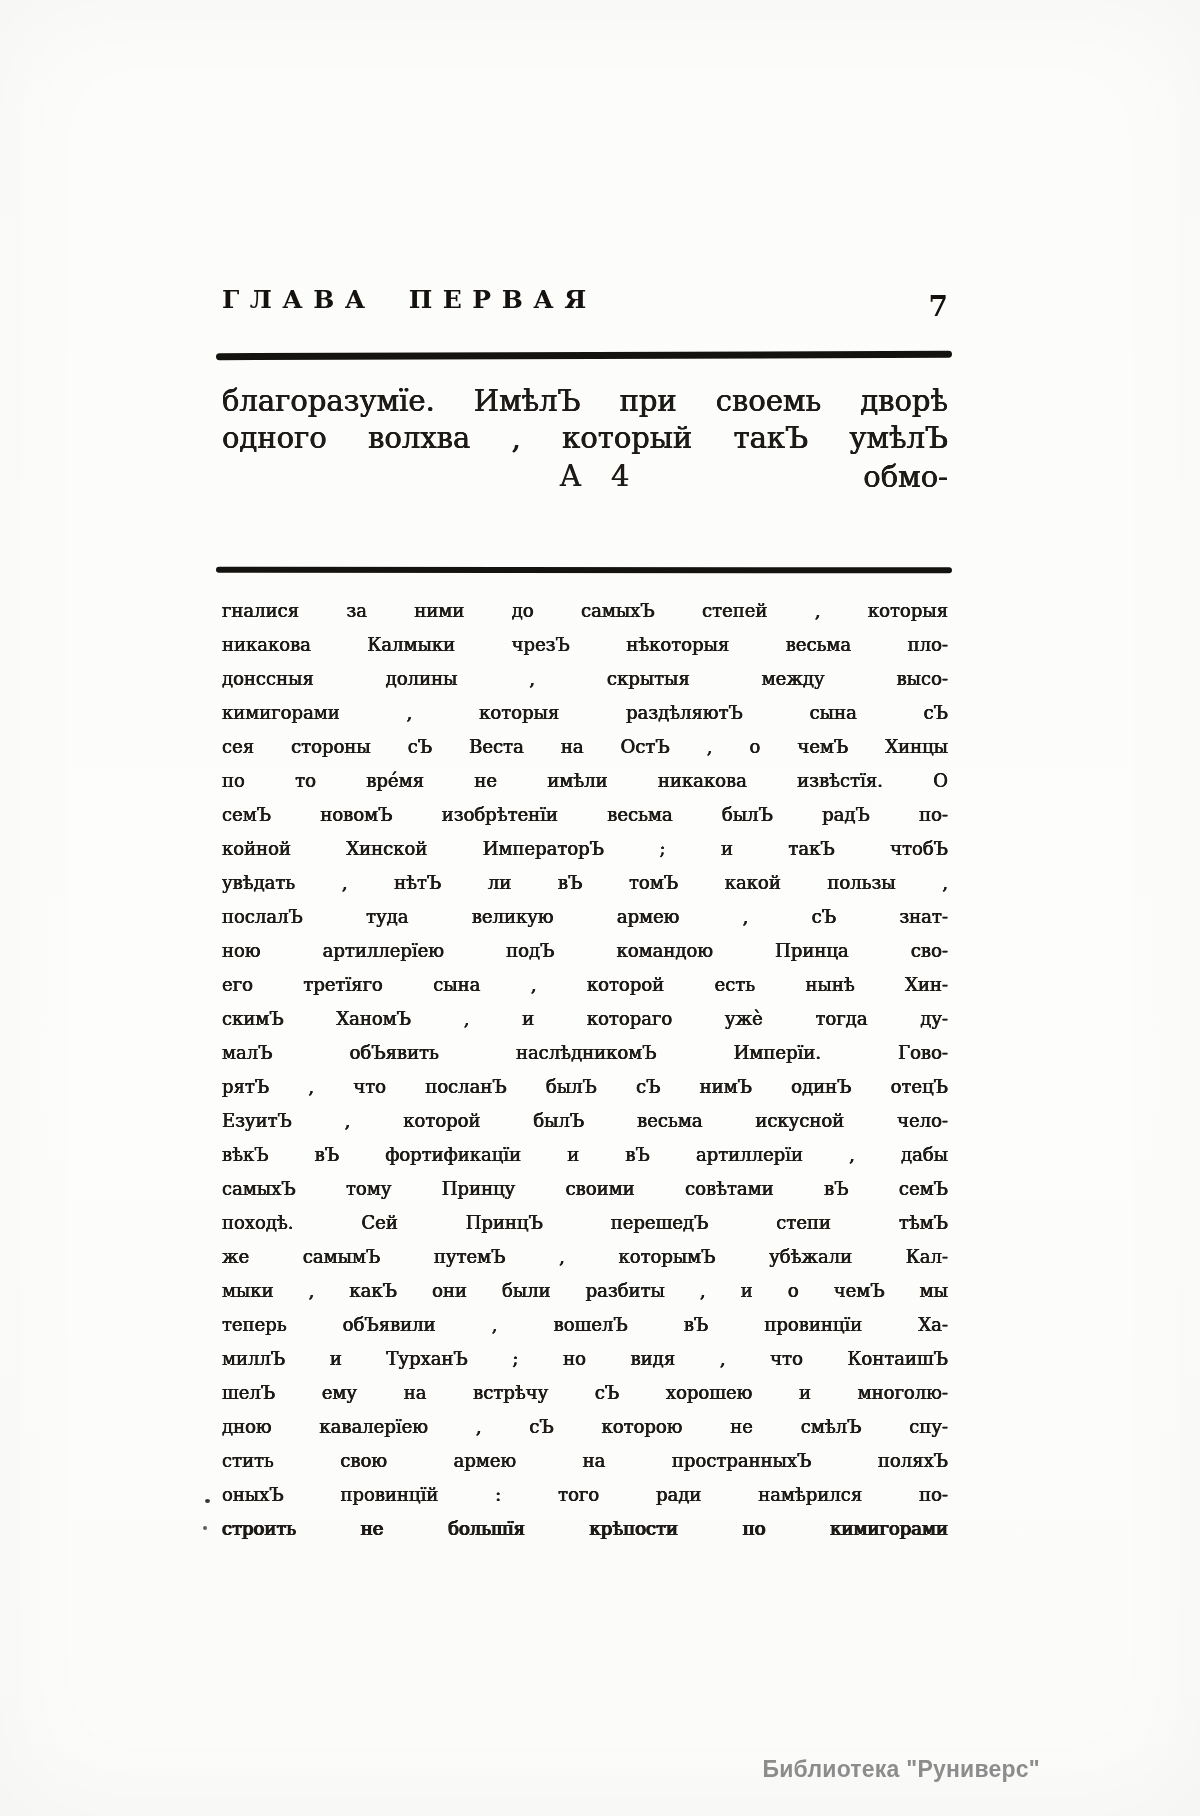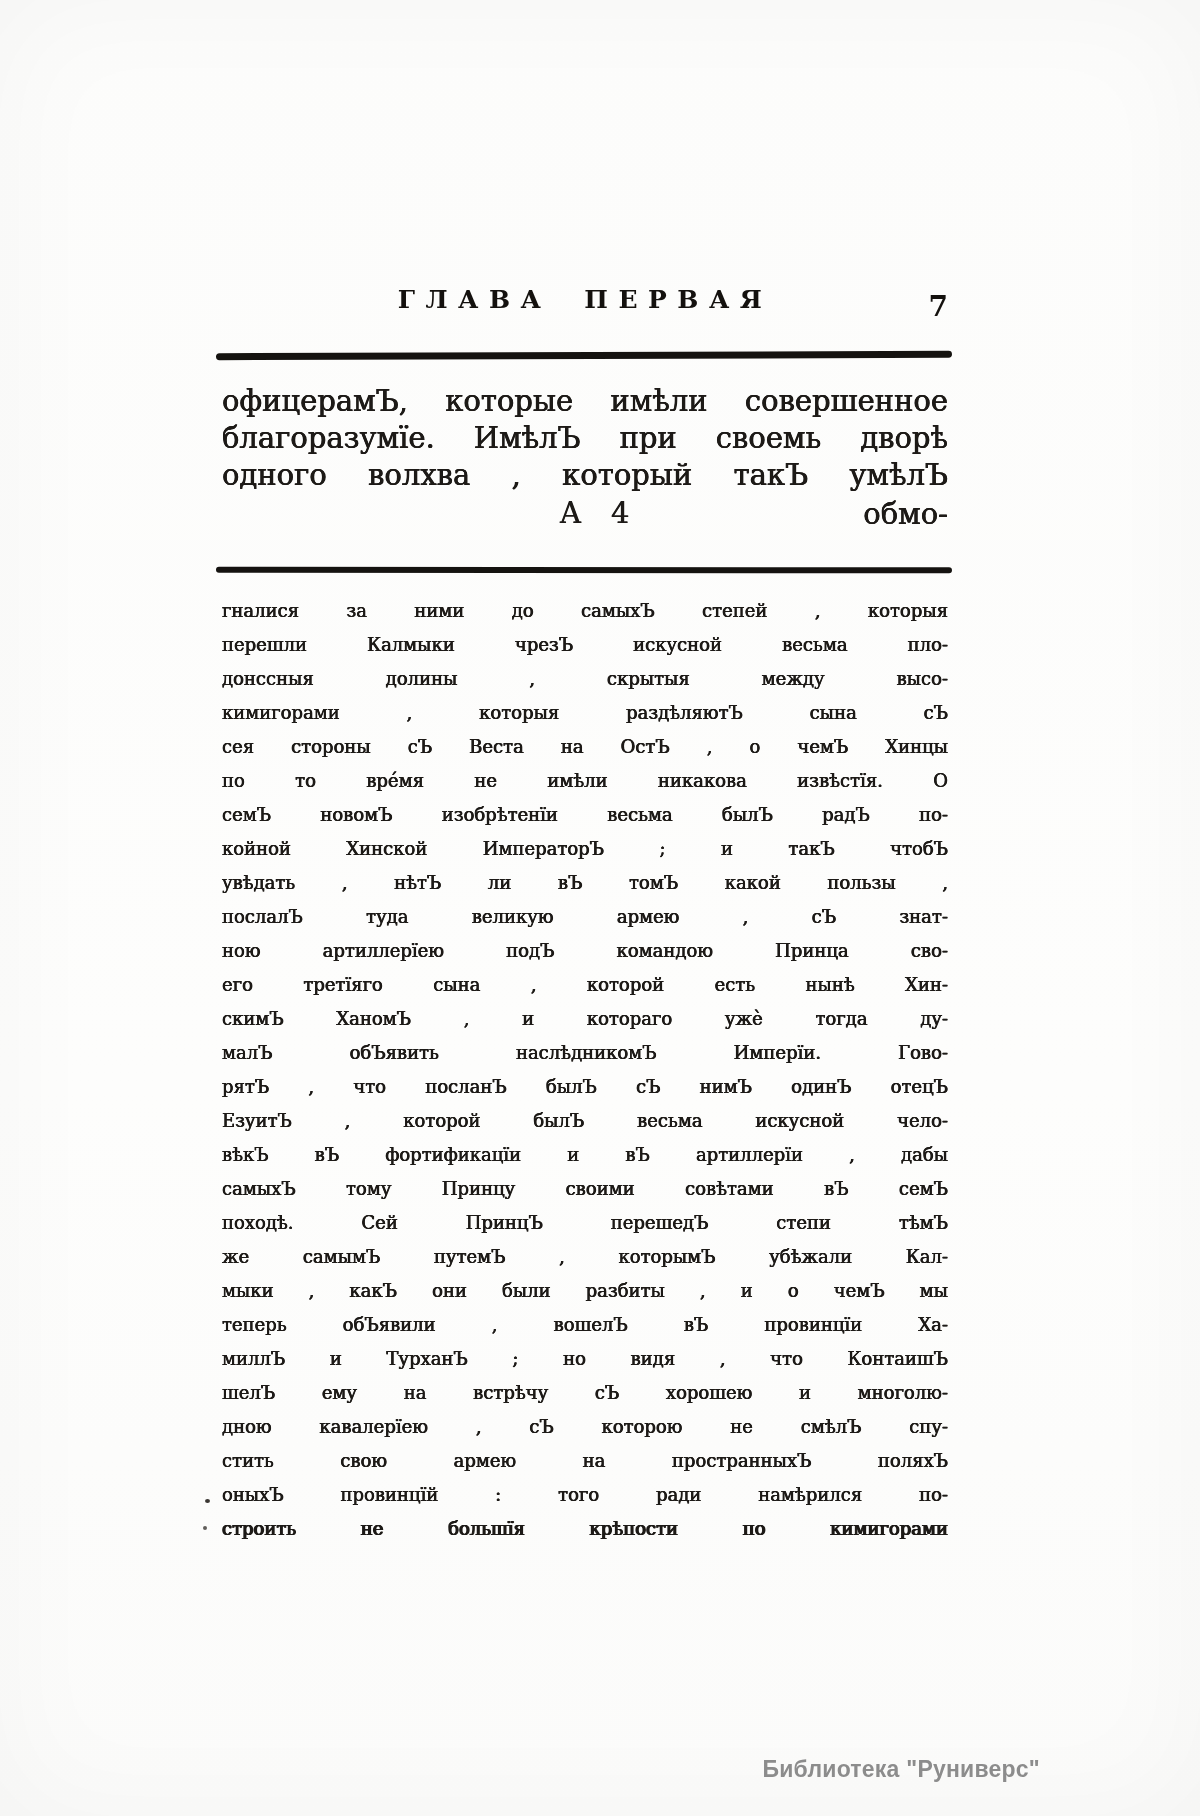--- a/index.html
+++ b/index.html
@@ -8,21 +8,21 @@
     width:1200px;height:1816px;
     background:linear-gradient(180deg,#fcfcfb 0%,#fdfdfc 60%,#fbfbfa 100%);
     overflow:hidden;
     font-family:"DejaVu Serif", serif;
     color:#1d1a17;
     box-shadow:inset 0 0 120px rgba(40,40,40,0.03);
   }
   .column{position:absolute;left:222px;width:726px;}
   .heading-row{top:285px;height:40px;}
   .chapter-heading{
-    margin:0;text-align:center;
+    margin:0;text-align:left;
     font-size:25px;font-weight:bold;
     letter-spacing:0.42em;word-spacing:0.55em;
     color:#14110e;
   }
   .page-number{
     position:absolute;right:0;top:5px;
     font-size:28px;font-weight:bold;color:#14110e;
   }
   .rule{
     position:absolute;left:216px;width:736px;height:7px;
@@ -77,34 +77,33 @@
 <div class="page">
 
   <div class="column heading-row">
     <h1 class="chapter-heading">ГЛАВА ПЕРВАЯ</h1>
     <span class="page-number">7</span>
   </div>
 
   <div class="rule rule-top"></div>
 
   <div class="text-block intro">
-    <div class="text-line">офицерамЪ, которые имѣли совершенное</div>
     <div class="text-line">благоразумїе. ИмѣлЪ при своемь дворѣ</div>
     <div class="text-line">одного волхва , который такЪ умѣлЪ</div>
     <div class="sig-line">
       <span class="signature-mark">А 4</span>
       <span class="catchword">обмо-</span>
     </div>
   </div>
 
   <div class="rule rule-mid"></div>
 
   <div class="text-block body-block">
     <div class="text-line">гналися за ними до самыхЪ степей , которыя</div>
-    <div class="text-line">перешли Калмыки чрезЪ искусной весьма пло-</div>
+    <div class="text-line">никакова Калмыки чрезЪ нѣкоторыя весьма пло-</div>
     <div class="text-line">донссныя долины , скрытыя между высо-</div>
     <div class="text-line">кимигорами , которыя раздѣляютЪ сына сЪ</div>
     <div class="text-line">сея стороны сЪ Веста на ОстЪ , о чемЪ Хинцы</div>
     <div class="text-line">по то вре́мя не имѣли никакова извѣстїя. О</div>
     <div class="text-line">семЪ новомЪ изобрѣтенїи весьма былЪ радЪ по-</div>
     <div class="text-line">койной Хинской ИмператорЪ ; и такЪ чтобЪ</div>
     <div class="text-line">увѣдать , нѣтЪ ли вЪ томЪ какой пользы ,</div>
     <div class="text-line">послалЪ туда великую армею , сЪ знат-</div>
     <div class="text-line">ною артиллерїею подЪ командою Принца сво-</div>
     <div class="text-line">его третїяго сына , которой есть нынѣ Хин-</div>

